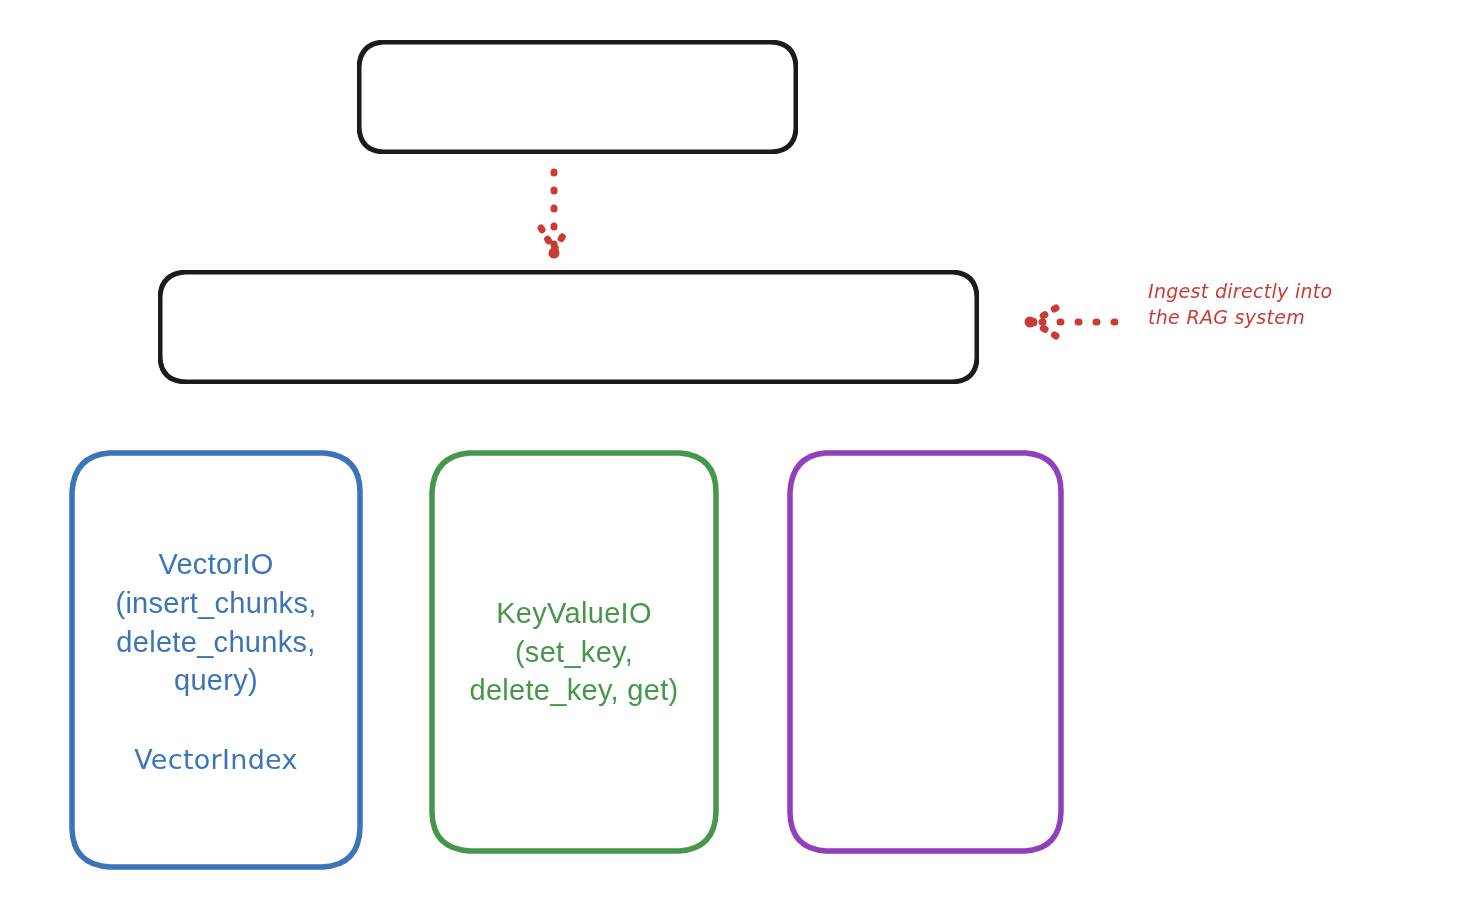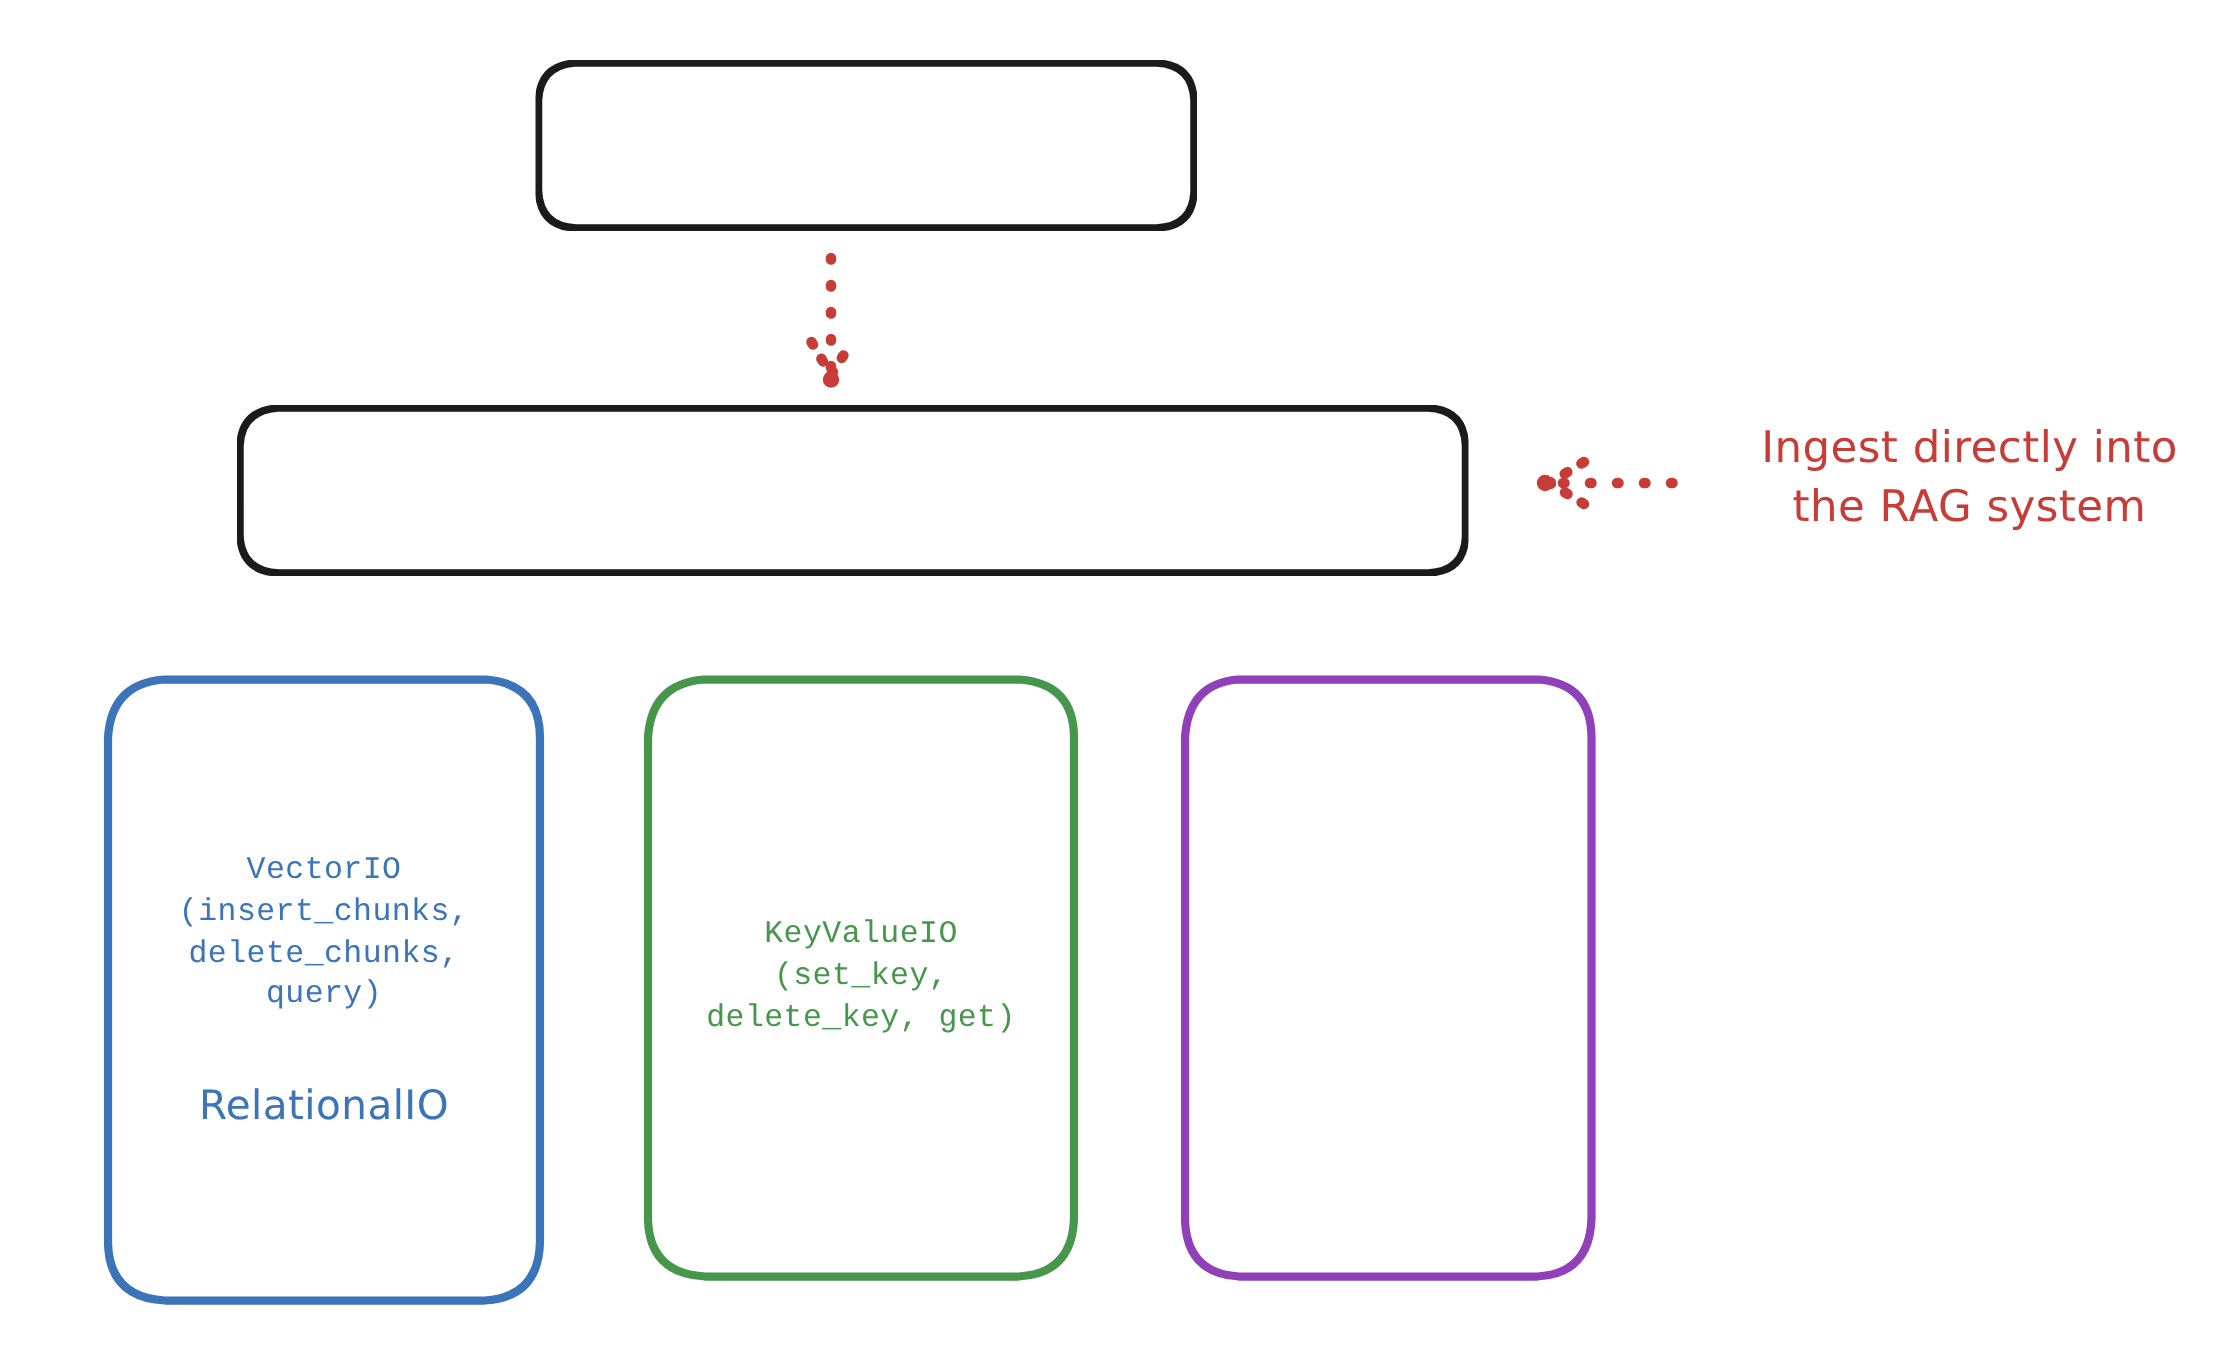--- a/index.html
+++ b/index.html
@@ -94,24 +94,24 @@
     z-index: 2;
     display: flex;
     flex-direction: column;
     align-items: center;
     justify-content: center;
     width: 100%;
     padding: 0 6px;
     box-sizing: border-box;
   }
   .leaf-title {
-    font-size: 21px;
+    font-size: 29px;
     line-height: 1.33;
     white-space: pre-line;
-    font-family: Liberation Mono, monospace;
+    font-family: Liberation Sans, sans-serif;
     font-weight: 500;
     letter-spacing: 0.3px;
   }
   .leaf-sub {
     font-size: 27px;
     margin-top: 44px;
     font-family: "DejaVu Sans", sans-serif;
     font-weight: 500;
     letter-spacing: 0.3px;
   }
@@ -119,25 +119,26 @@
   .c-green  { color: #46964c; }
   .c-purple { color: #9040b9; }
 
   
   .annotation {
     position: absolute;
     left: 1148px;
     top: 279px;
     width: 330px;
     color: #c83c38;
-    font-size: 29px;
+    font-size: 19px;
     line-height: 1.35;
     font-family: "DejaVu Sans", sans-serif;
     font-weight: 500;
-    text-align: center;
+    font-style: italic;
+    text-align: left;
     white-space: pre-line;
     letter-spacing: 0.3px;
   }
   .arrow-layer {
     position: absolute;
     left: 0;
     top: 0;
     width: 1484px;
     height: 910px;
     pointer-events: none;
@@ -182,21 +183,21 @@
   <div class="node box-vectorio">
     <svg class="sketch-frame" viewBox="0 0 294 420" preserveAspectRatio="none">
       <path d="M 40 3 L 255 3 Q 291 6 291 42 L 291 378 Q 290 415 254 417
                L 41 417 Q 4 415 3 379 L 3 42 Q 5 6 40 3 Z" fill="#ffffff" stroke="#3b74b9" stroke-width="5.5" stroke-linecap="round" stroke-linejoin="round"></path>
     </svg>
     <div class="leaf-inner">
       <div class="leaf-title c-blue">VectorIO
 (insert_chunks,
 delete_chunks,
 query)</div>
-      <div class="leaf-sub c-blue">RelationalIO</div>
+      <div class="leaf-sub c-blue">VectorIndex</div>
     </div>
   </div>
 
   <div class="node box-keyvalueio">
     <svg class="sketch-frame" viewBox="0 0 290 404" preserveAspectRatio="none">
       <path d="M 40 3 L 251 3 Q 287 6 287 42 L 287 362 Q 286 399 250 401
                L 41 401 Q 4 399 3 363 L 3 42 Q 5 6 40 3 Z" fill="#ffffff" stroke="#46964c" stroke-width="5.5" stroke-linecap="round" stroke-linejoin="round"></path>
     </svg>
     <div class="leaf-inner">
       <div class="leaf-title c-green">KeyValueIO

